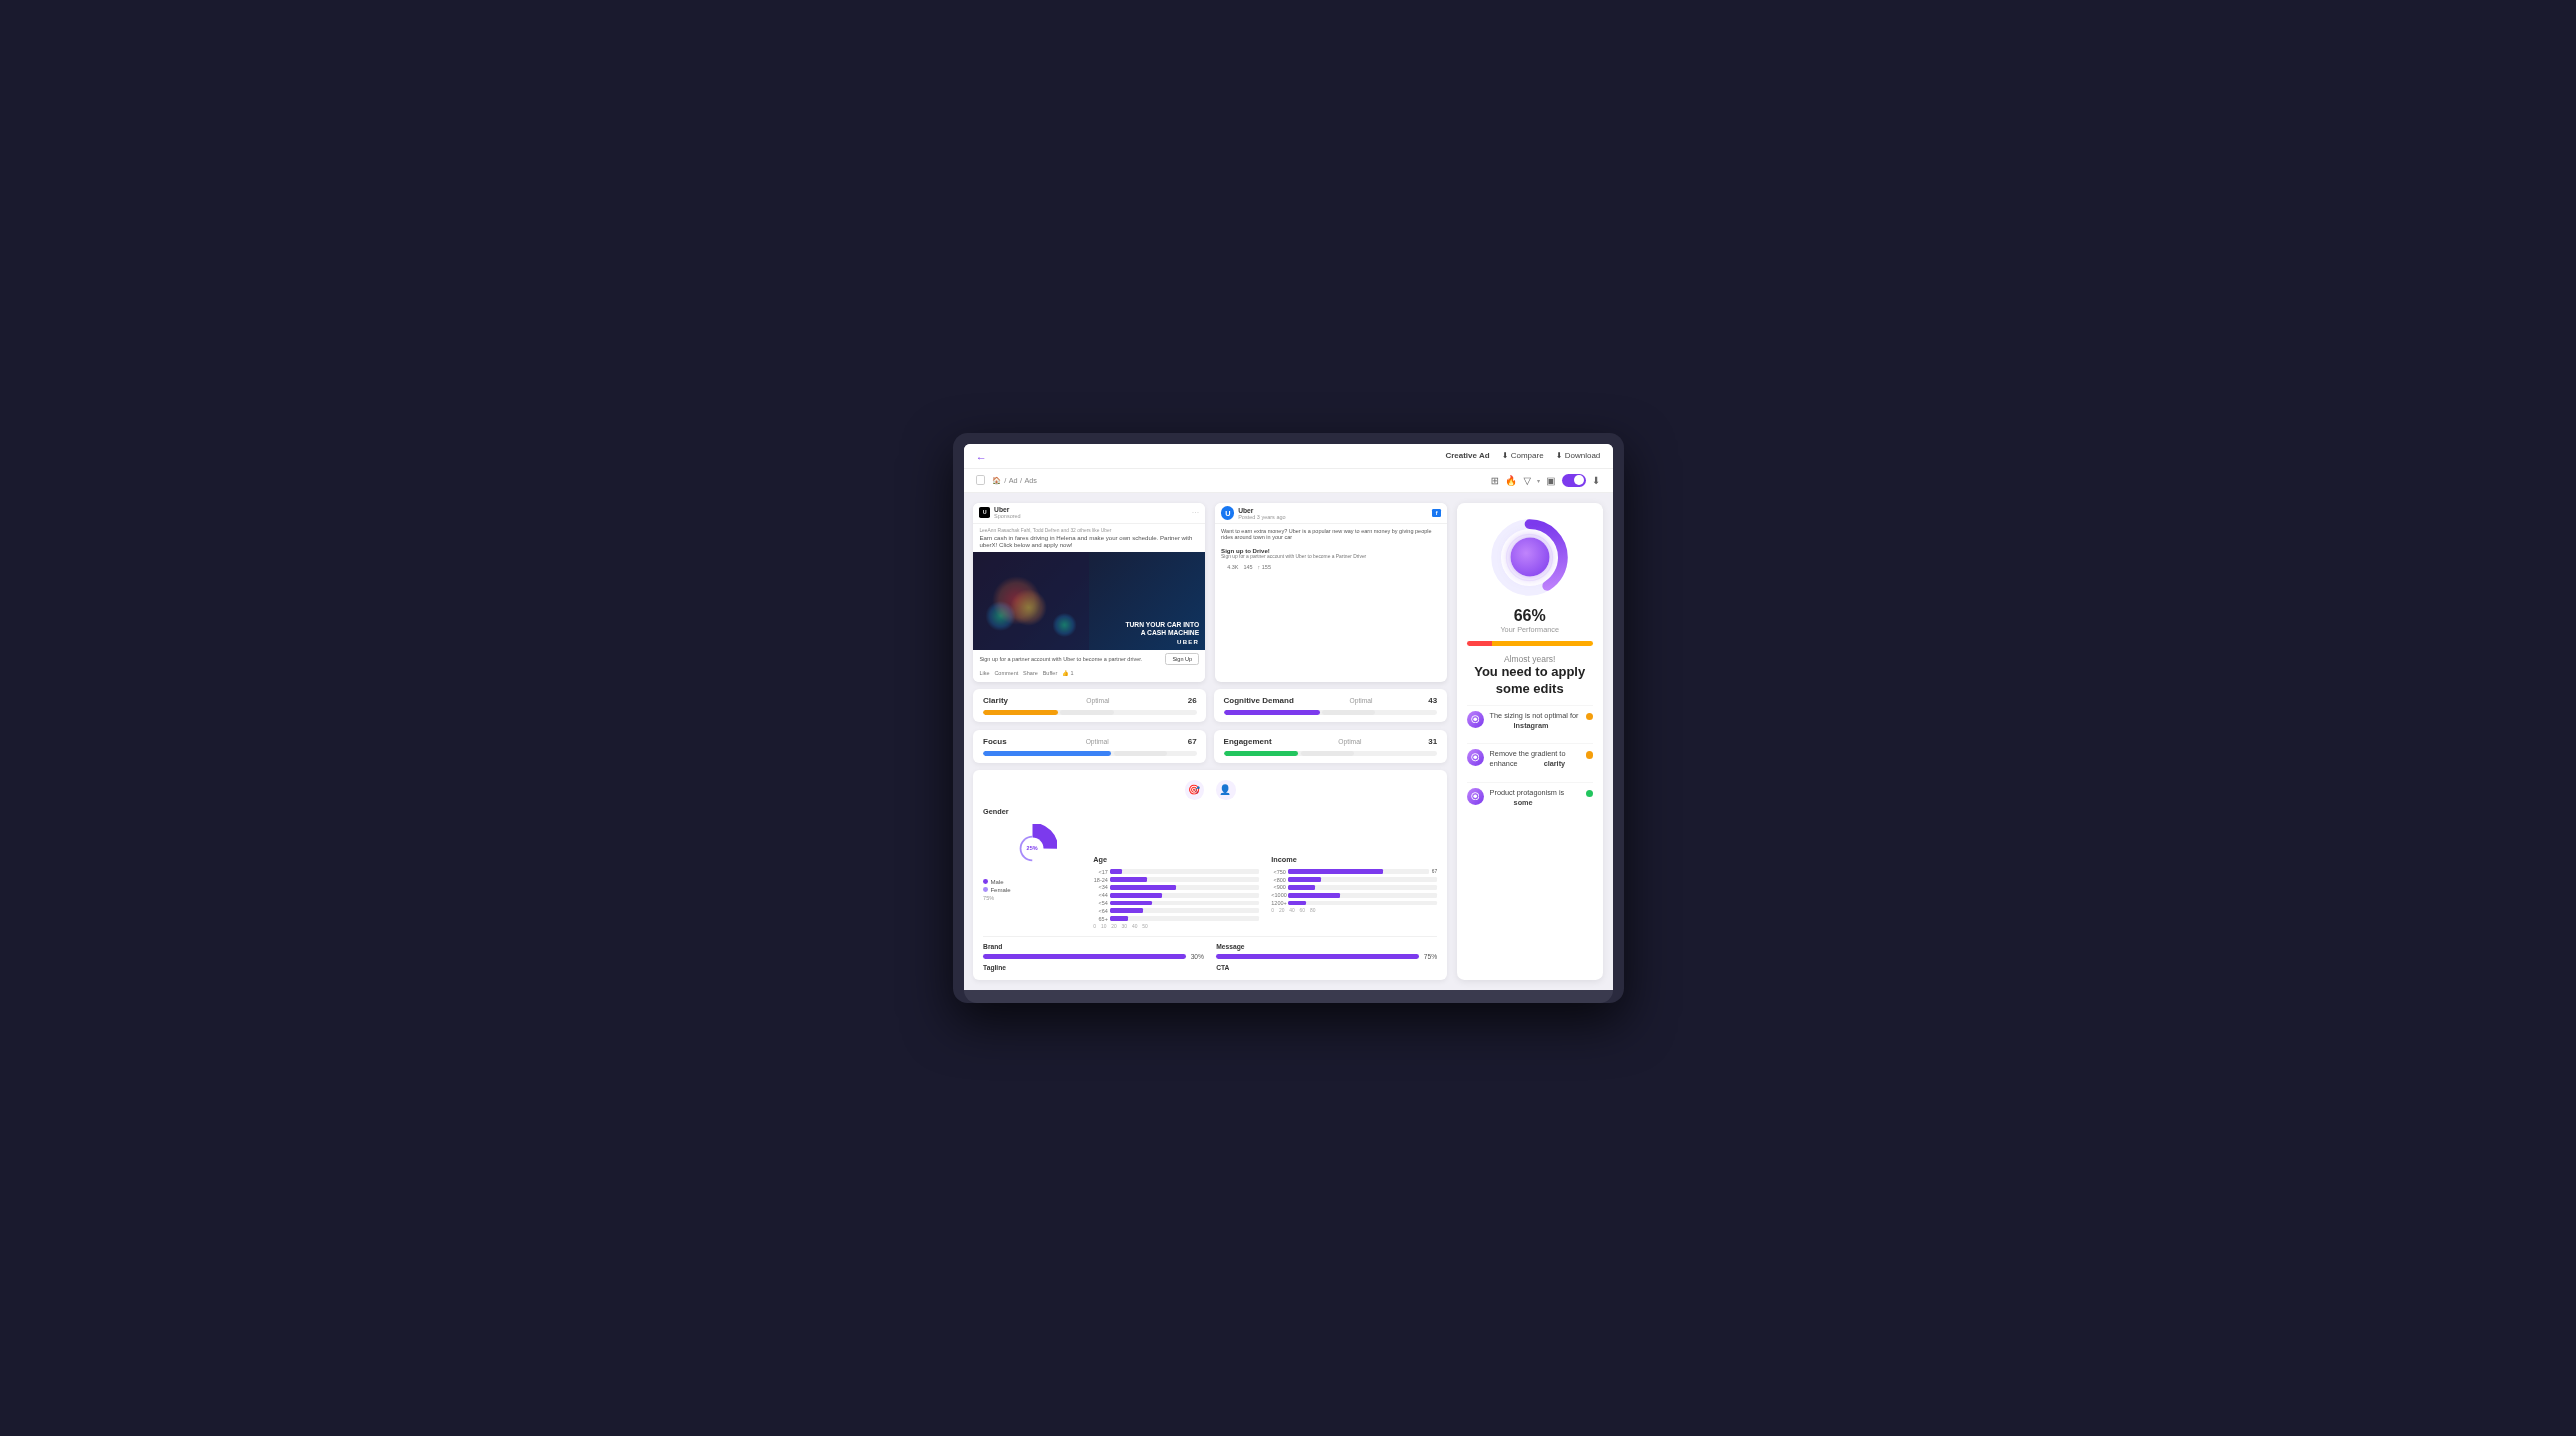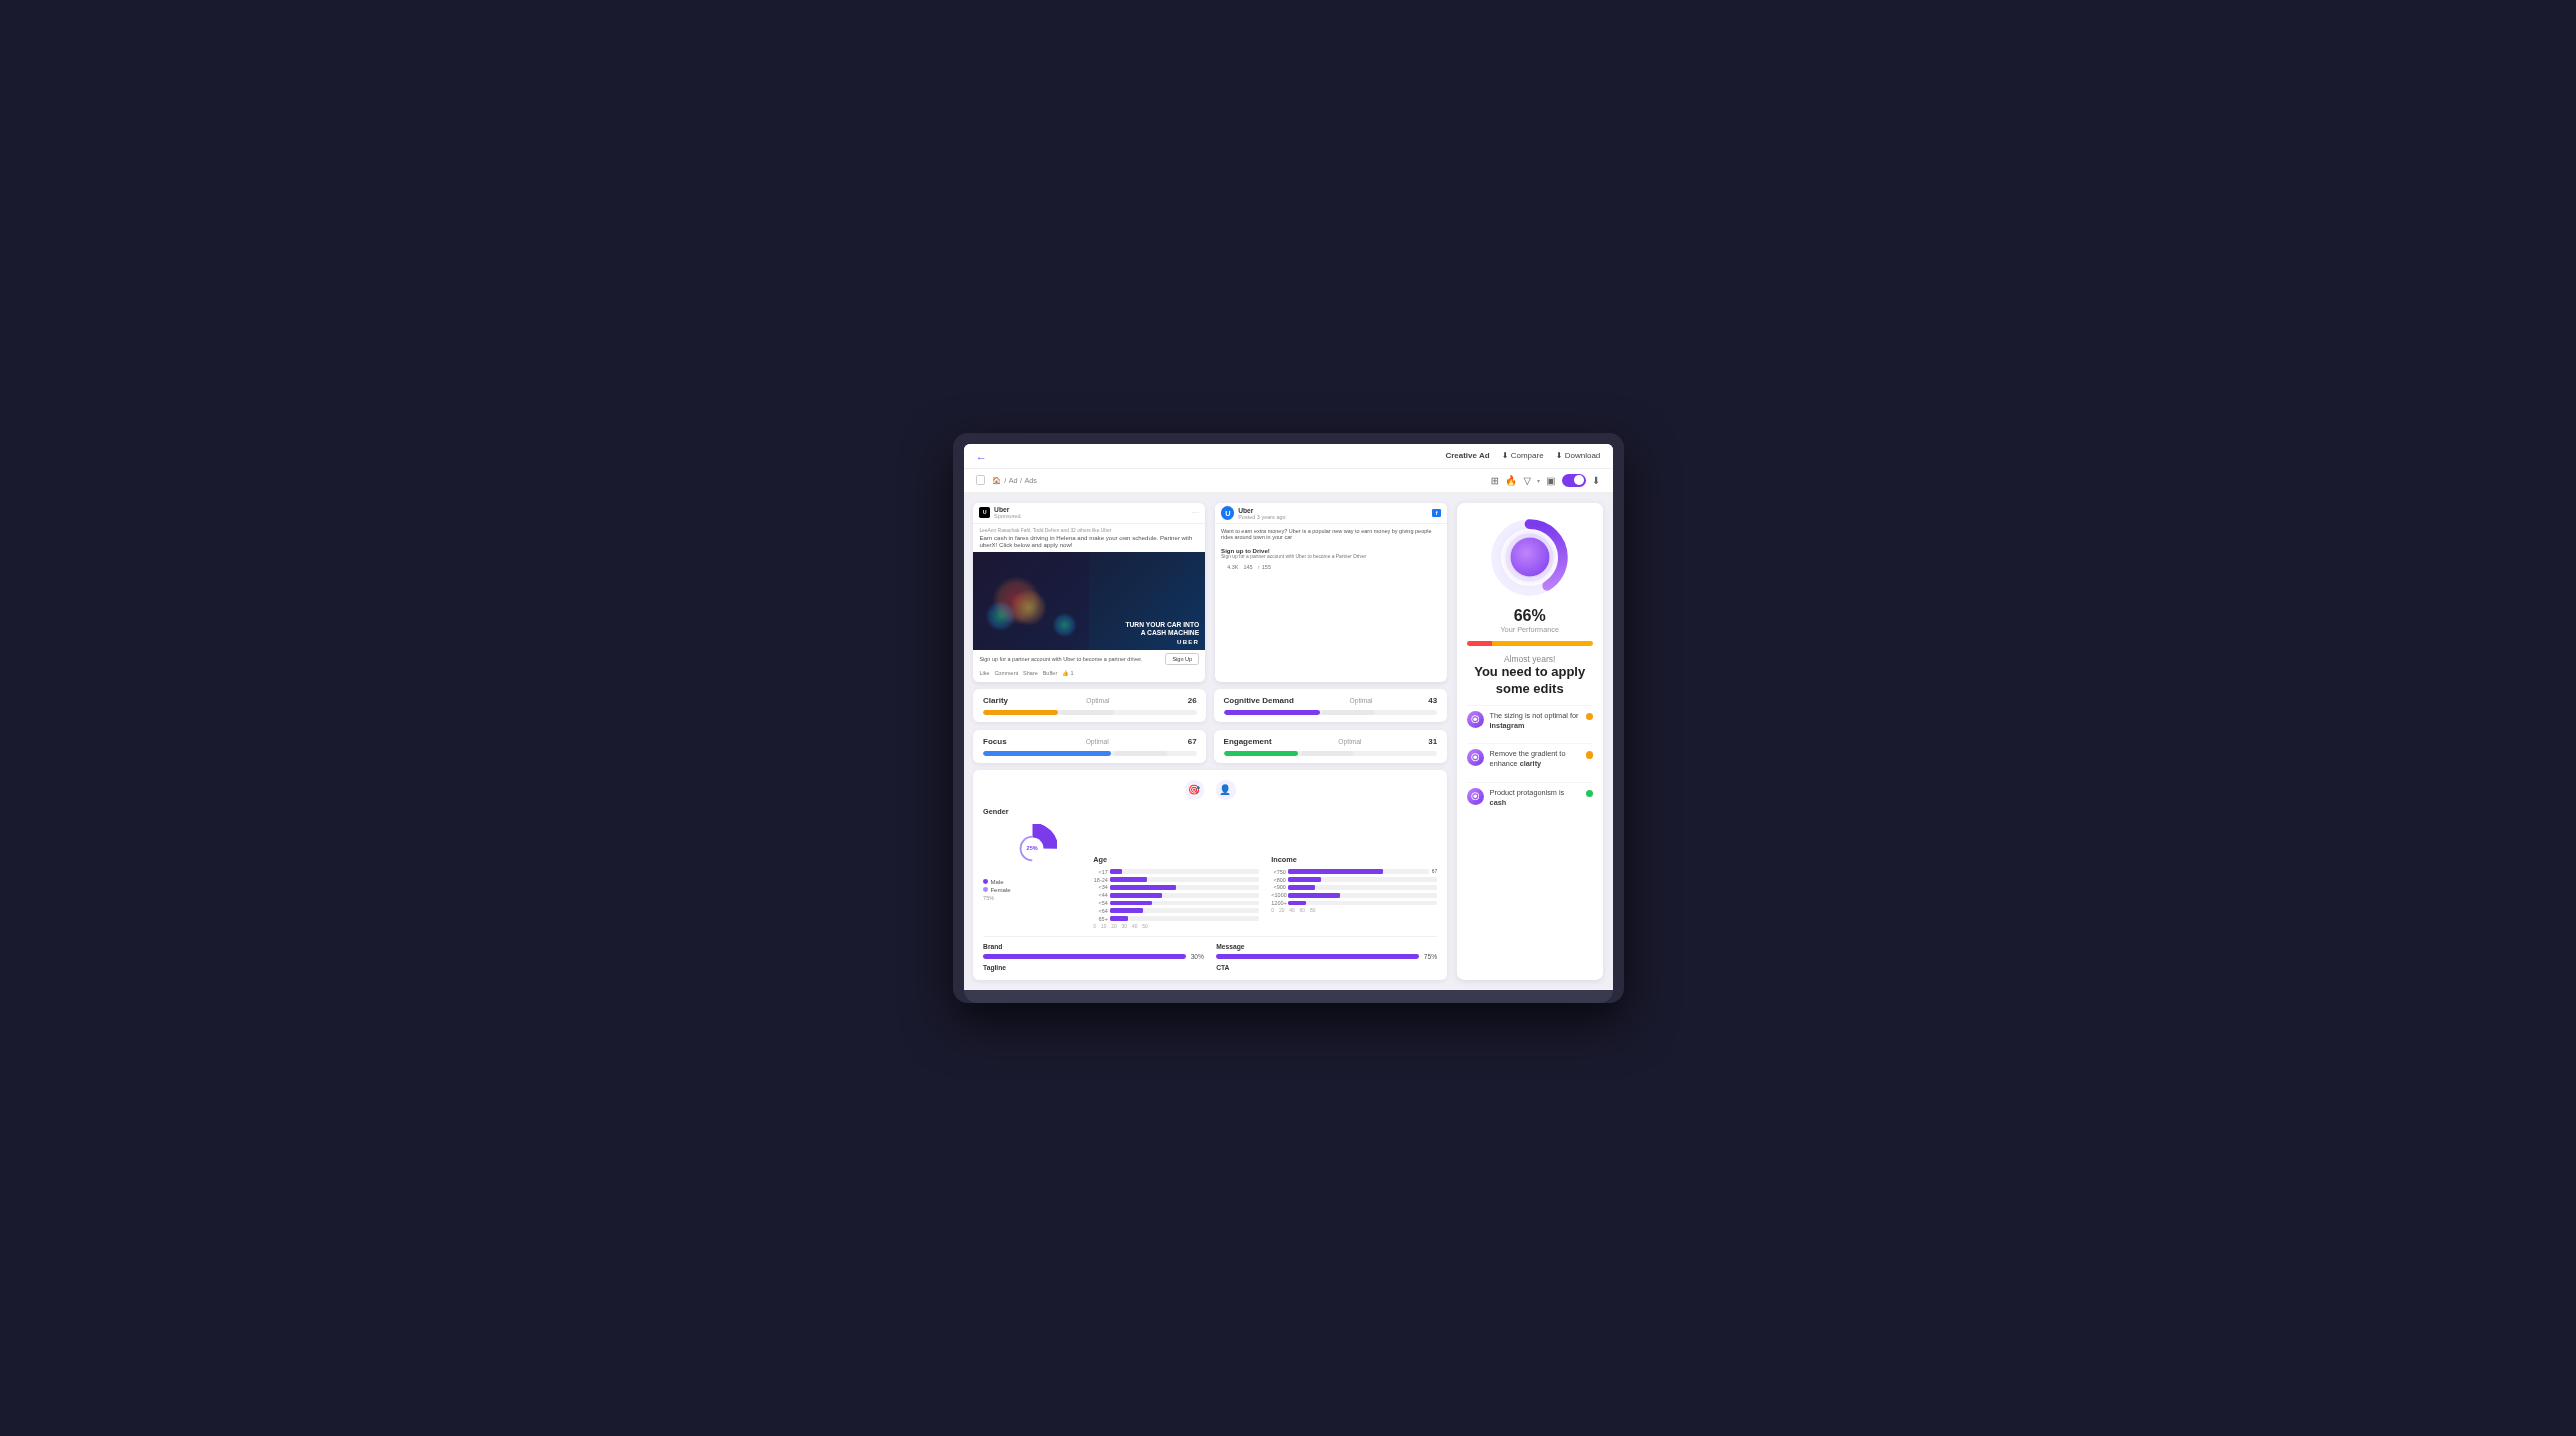--- a/index.html
+++ b/index.html
@@ -373,21 +373,21 @@
     }
     .suggestion-icon {
       width: 17px; height: 17px;
       border-radius: 50%;
       flex-shrink: 0;
       display: flex;
       align-items: center;
       justify-content: center;
     }
     .suggestion-text { font-size: 7.3px; color: #444; line-height: 1.4; flex: 1; }
-    .suggestion-text strong { font-weight: 700; }
+    .suggestion-text strong { font-weight: 700; margin-left: 24px; }
     .suggestion-badge {
       width: 7.3px; height: 7.3px;
       border-radius: 50%;
       flex-shrink: 0;
       margin-top: 2.4px;
     }
 
     
     .fb-icon {
       width: 8.5px; height: 8.5px;
@@ -833,21 +833,21 @@
         </div>
 
         <div class="suggestion-item">
           <div class="suggestion-icon" style="background:linear-gradient(135deg,#c084fc,#7c3aed);">
             <svg width="8.5" height="8.5" viewBox="0 0 14 14">
               <circle cx="7" cy="7" r="6" fill="none" stroke="#fff" stroke-width="1.5"></circle>
               <circle cx="7" cy="7" r="3" fill="#fff"></circle>
             </svg>
           </div>
           <div class="suggestion-text">
-            <span>Product protagonism is </span><strong>cash</strong>
+            <span>Product protagonism is </span><strong>some</strong>
           </div>
           <div class="suggestion-badge" style="background:#22c55e;"></div>
         </div>
 
       </div>
     </div>
 
   </div>
   <div class="laptop-base"></div>
 </div>

